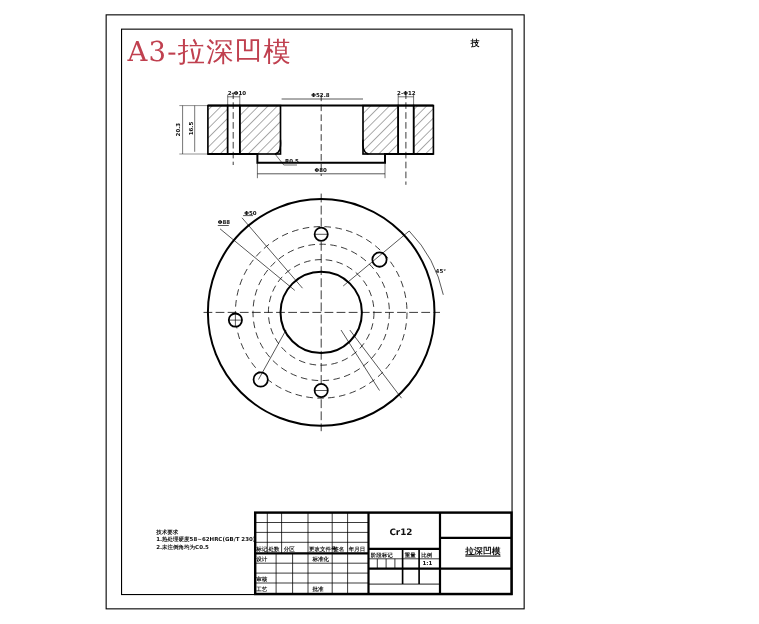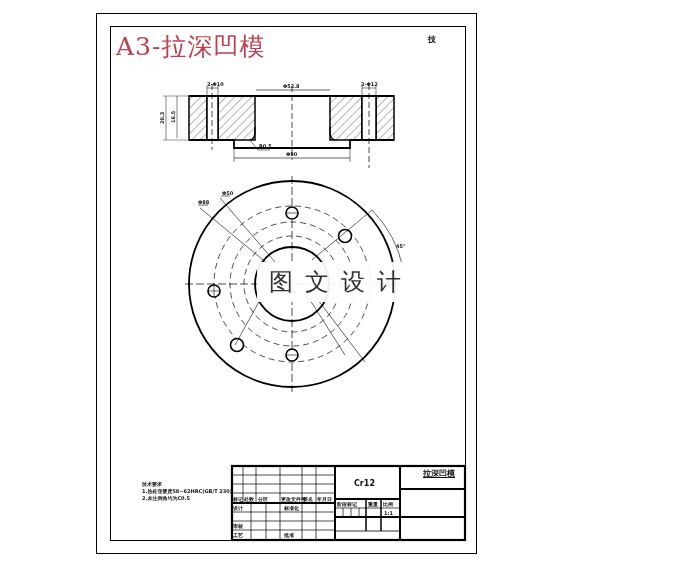--- a/index.html
+++ b/index.html
@@ -6,21 +6,21 @@
   body{width:690px;height:567px;position:relative;overflow:hidden;font-family:"DejaVu Sans",sans-serif;}
   #sheet{position:absolute;left:0;top:0;width:568px;height:567px;}
   .title{position:absolute;left:116px;top:30px;font-family:"DejaVu Serif",serif;font-size:25px;color:#c0404f;letter-spacing:1px;white-space:nowrap;}
   .corner-mark{position:absolute;left:428px;top:34px;font-size:8px;font-weight:bold;color:#111;}
   .watermark{position:absolute;left:257px;top:262px;width:168px;height:40px;background:#ffffff;opacity:0.93;display:flex;align-items:center;justify-content:center;}
   .watermark span{font-family:"DejaVu Serif",serif;font-size:24px;color:#222;letter-spacing:12px;white-space:nowrap;}
   .tiny{font-size:5px;font-weight:bold;fill:#111;}
   .notes{position:absolute;left:142px;top:481px;font-size:5px;font-weight:bold;color:#111;line-height:7px;white-space:nowrap;}
   .tb-text{position:absolute;font-size:5px;font-weight:bold;color:#111;white-space:nowrap;}
   .tb-material{position:absolute;left:354px;top:479px;font-size:8px;color:#111;font-weight:bold;}
-  .tb-name{position:absolute;left:423px;top:468px;font-size:8px;font-weight:bold;color:#111;text-decoration:underline;}
+  .tb-name{position:absolute;left:423px;top:496px;font-size:8px;font-weight:bold;color:#111;text-decoration:underline;}
 </style>
 </head>
 <body>
 
 <div id="sheet">
   <svg width="690" height="567" viewBox="0 0 690 567" xmlns="http://www.w3.org/2000/svg">
 
     <rect x="96.5" y="13.5" width="380" height="540" fill="none" stroke="#000" stroke-width="1"></rect>
     <rect x="110.5" y="26.5" width="355" height="514" fill="none" stroke="#000" stroke-width="1"></rect>
 
@@ -148,23 +148,20 @@
       <line x1="335" y1="508" x2="400" y2="508" stroke-width="0.7"></line>
 
       <line x1="400" y1="489" x2="465" y2="489" stroke-width="2"></line>
       <line x1="400" y1="517" x2="465" y2="517" stroke-width="2"></line>
     </g>
   </svg>
 
   <div class="title">A3-拉深凹模</div>
   <div class="corner-mark">技</div>
 
-  <div class="watermark">
-    <span>图文设计</span>
-  </div>
 
   <div class="notes">
     <div>技术要求</div>
     <div>1.热处理硬度58~62HRC(GB/T 230)</div>
     <div>2.未注倒角均为C0.5</div>
   </div>
 
   <div class="tb-material">Cr12</div>
   <div class="tb-name">拉深凹模</div>
 

